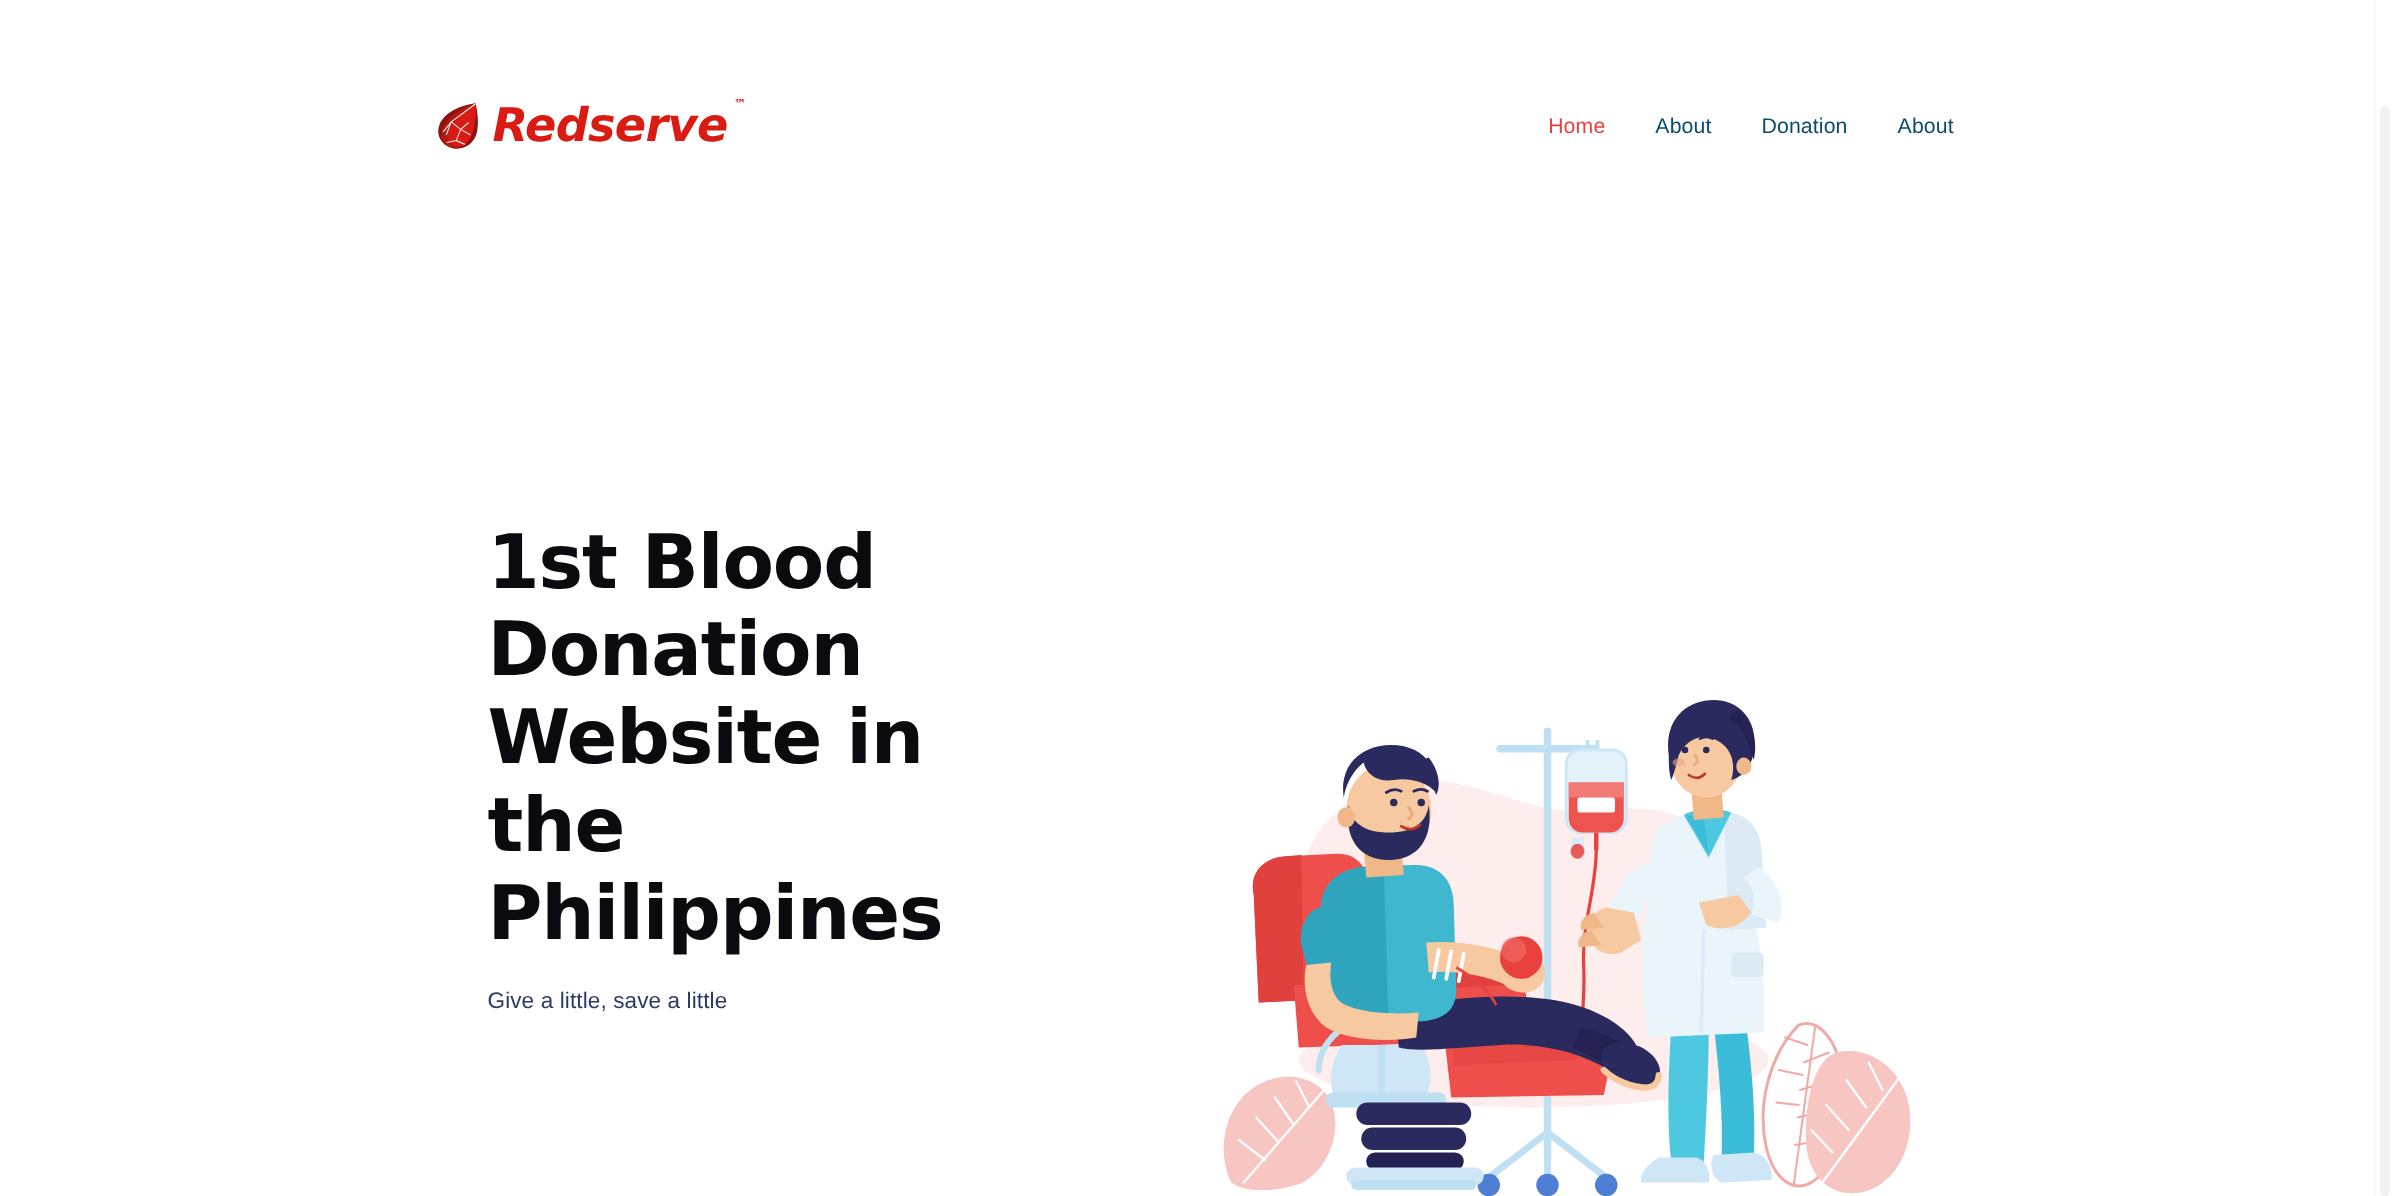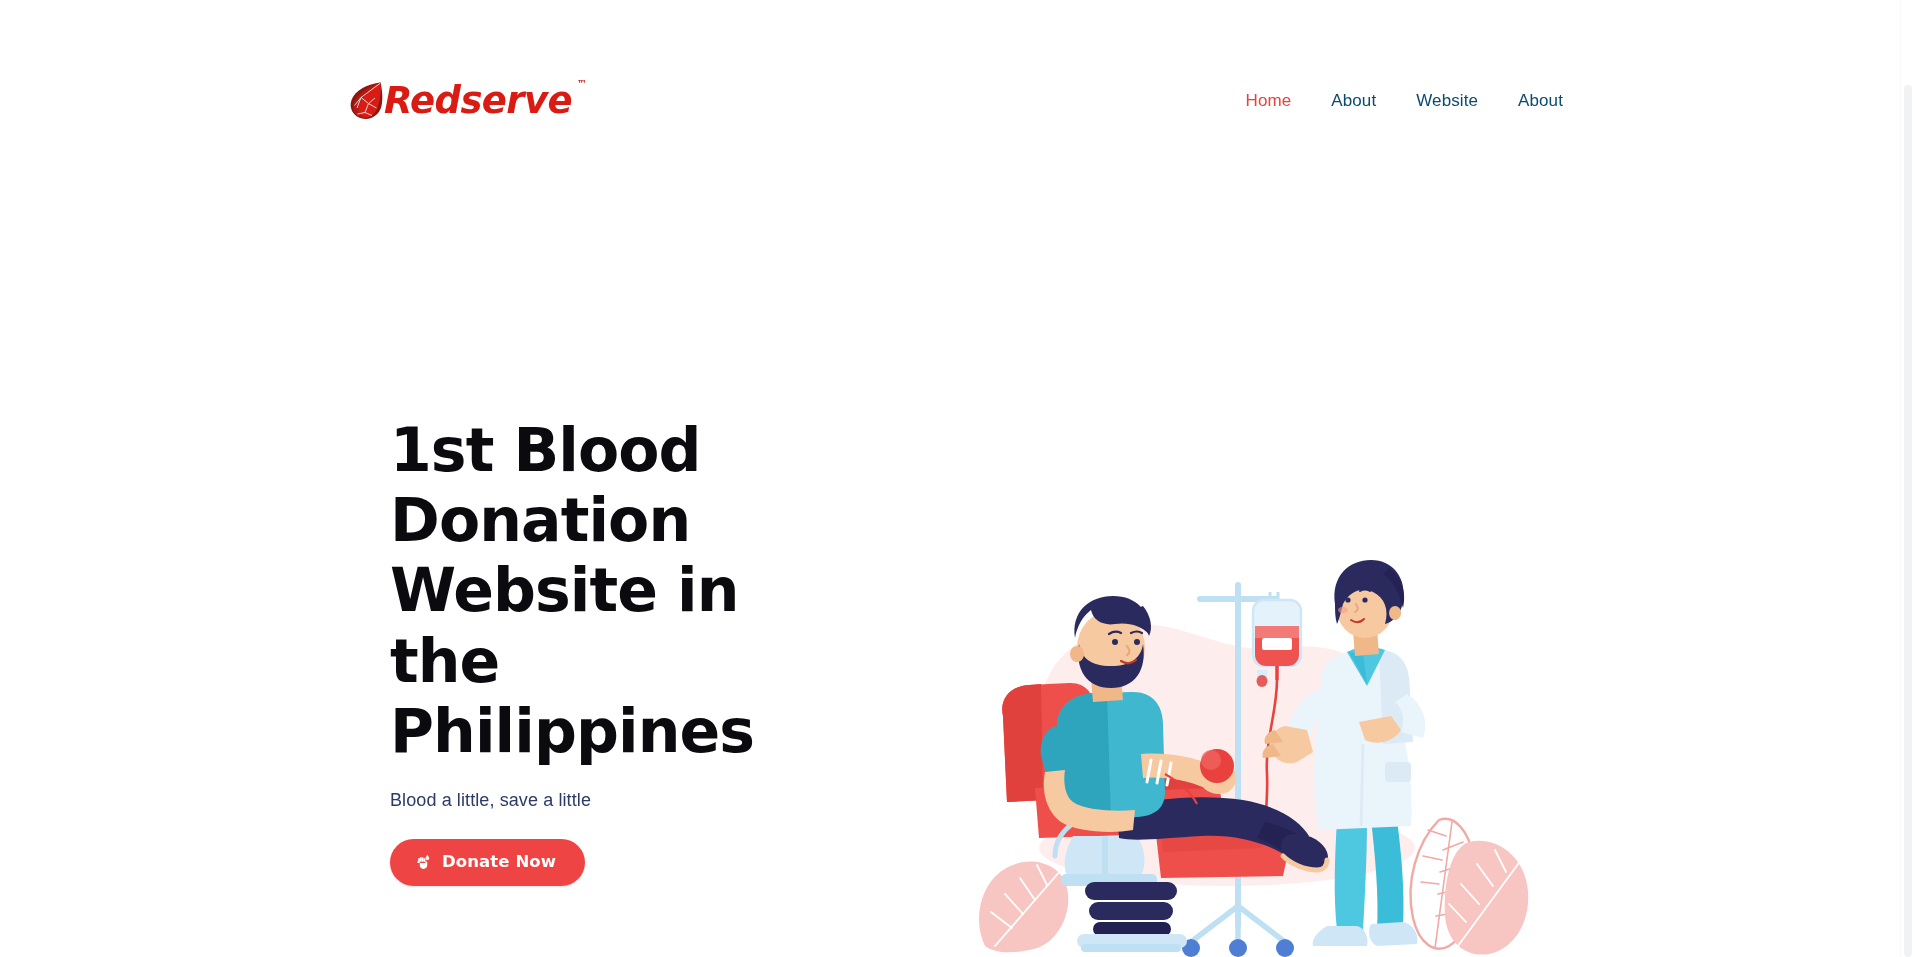--- a/index.html
+++ b/index.html
@@ -34,20 +34,21 @@
     height: 200px;
     display: flex;
     align-items: center;
     justify-content: space-between;
     padding: 0 352px 0 348px;
   }
 
   .brand {
     display: flex;
     align-items: center;
+    gap: 10px;
     text-decoration: none;
     user-select: none;
   }
 
   .brand-mark {
     width: 36px;
     height: 40px;
     display: block;
     flex: 0 0 auto;
     margin-top: 2px;
@@ -215,45 +216,32 @@
       </span>
       <span class="brand-wordmark">
         <span>Redserve</span>
         <sup class="brand-tm">™</sup>
       </span>
     </a>
 
     <nav class="main-nav">
       <a class="nav-link is-active" href="#">Home</a>
       <a class="nav-link" href="#">About</a>
-      <a class="nav-link" href="#">Website</a>
+      <a class="nav-link" href="#">Donation</a>
       <a class="nav-link" href="#">About</a>
     </nav>
 
   </header>
 
   <section class="hero">
 
     <div class="hero-copy">
       <h1 class="hero-title">1st Blood Donation Website in the Philippines</h1>
-      <p class="hero-subtitle">Blood a little, save a little</p>
-
-      <button class="donate-button" type="button">
-        <span class="donate-icon">
-          <svg viewBox="0 0 24 24" xmlns="http://www.w3.org/2000/svg" aria-hidden="true">
-            <path d="M5.2 11.4 V7.6 a1.15 1.15 0 0 1 2.3 0 v3.1" fill="#ffffff"></path>
-            <path d="M7.5 10.9 V6.2 a1.15 1.15 0 0 1 2.3 0 v4.6" fill="#ffffff"></path>
-            <path d="M9.8 10.9 V6.4 a1.15 1.15 0 0 1 2.3 0 v4.5" fill="#ffffff"></path>
-            <path d="M12.1 11.1 V7.7 a1.15 1.15 0 0 1 2.3 0 v3.6" fill="#ffffff"></path>
-            <path d="M4.4 11.2 c0-1 1.1-1.5 1.8-0.9 l1.1 1 v4.2 c0 2.6 1.9 4.6 4.4 4.6 h0.6 c2.5 0 4.4-2 4.4-4.6 v-3.9 a1.15 1.15 0 0 0-2.3 0 v1.1 H4.4 z" fill="#ffffff"></path>
-            <path d="M16.9 2.2 c1.3 1.7 2.4 3.2 2.4 4.3 a2.4 2.4 0 0 1-4.8 0 c0-1.1 1.1-2.6 2.4-4.3 z" fill="#ffffff" opacity="0.92"></path>
-          </svg>
-        </span>
-        <span>Donate Now</span>
-      </button>
+      <p class="hero-subtitle">Give a little, save a little</p>
+
     </div>
 
     <div class="hero-art">
       <svg viewBox="0 0 570 430" xmlns="http://www.w3.org/2000/svg" aria-hidden="true">
 
         <path d="M88 232 C 60 180 78 120 140 100 C 210 78 250 128 320 118 C 392 108 430 150 428 205 C 426 262 392 300 340 316 C 268 338 190 344 134 318 C 96 300 104 266 88 232 Z" fill="#fdeeed"></path>
         <ellipse cx="262" cy="318" rx="188" ry="38" fill="#fdeeed"></ellipse>
 
         <g>
           <path d="M20 416 C 8 392 14 356 38 340 C 62 324 92 332 100 352 C 110 376 96 410 72 418 C 52 424 30 424 20 416 Z" fill="#f8c6c2"></path>

